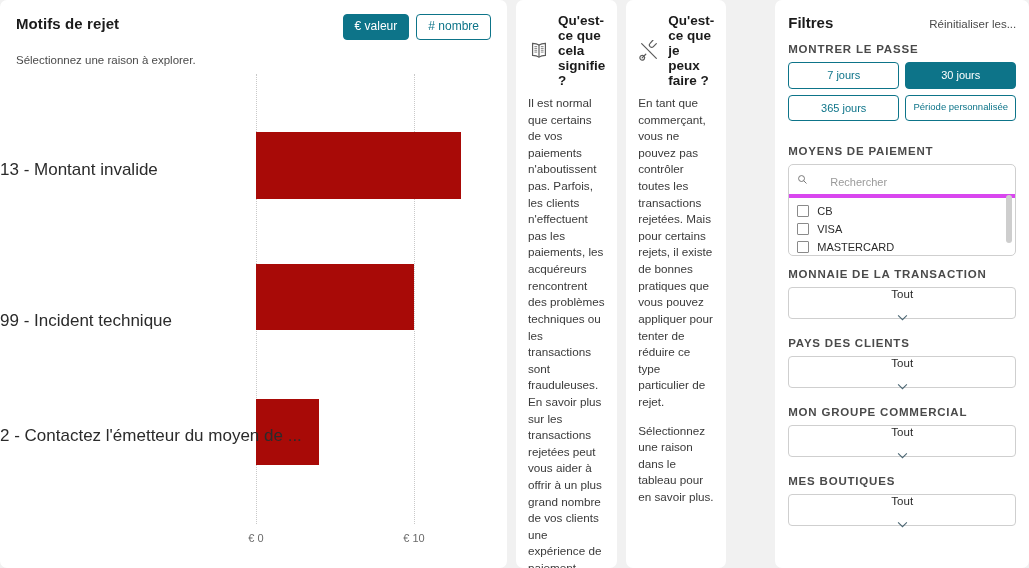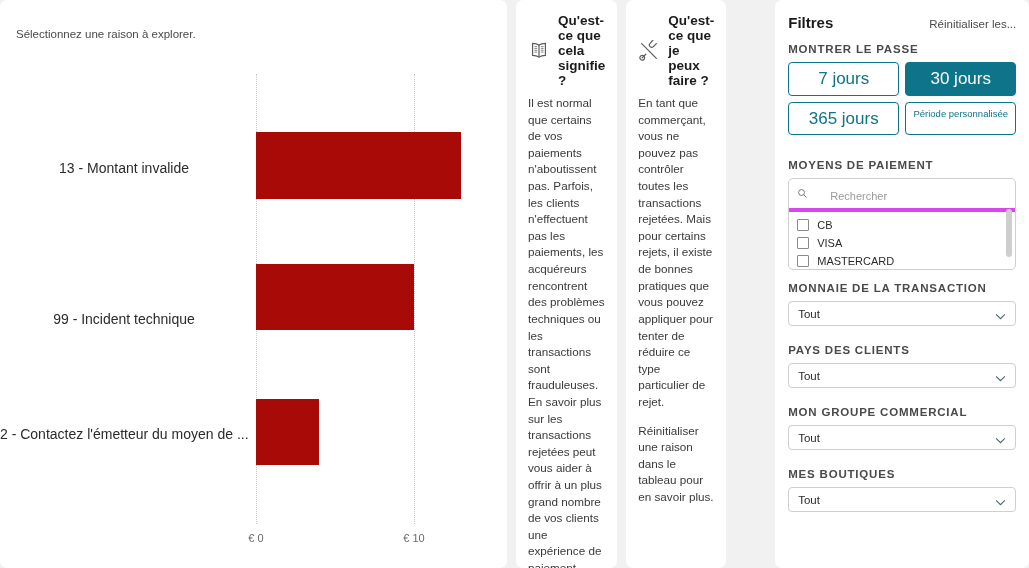--- a/index.html
+++ b/index.html
@@ -24,21 +24,21 @@
   .tgl{
     font-size:12px;padding:5px 11px;border-radius:4px;cursor:pointer;
     border:1px solid #0d7489;background:#fff;color:#0d7489;white-space:nowrap;line-height:1.15;
   }
   .tgl.active{background:#0d7489;color:#fff;border-color:#0d7489;}
   .chart-sub{font-size:11.5px;color:#4a4a4a;margin-top:14px;}
 
   .plot{position:absolute;left:0;top:74px;width:507px;height:494px;}
   .gridline{position:absolute;top:0;width:0;border-left:1px dotted #c9c9c9;}
   .bar{position:absolute;background:#a80a07;}
-  .cat-label{position:absolute;font-size:14px;color:#2b2b2b;text-align:center;white-space:nowrap;}
+  .cat-label{position:absolute;font-size:17px;color:#2b2b2b;text-align:left;white-space:nowrap;}
   .xtick{position:absolute;font-size:11px;color:#6a6a6a;text-align:center;white-space:nowrap;}
 
   
   .middle{width:254px;display:flex;flex-direction:row;gap:9px;padding-top:0;}
   .info-card{padding:13px 12px 14px 12px;}
   .info-head{display:flex;align-items:center;gap:8px;margin-bottom:7px;}
   .info-title{font-size:13.5px;font-weight:bold;color:#1b1b1b;}
   .info-body{font-size:11.7px;line-height:1.42;color:#3a3a3a;}
   .info-body p{margin:0;}
   .info-body p + p{margin-top:12px;}
@@ -49,21 +49,21 @@
   .filters-card{width:254px;height:568px;padding:14px 13px 0 13px;box-sizing:border-box;}
   .filters-head{display:flex;align-items:baseline;justify-content:space-between;}
   .filters-title{font-size:15px;font-weight:bold;color:#1b1b1b;}
   .reset-link{font-size:11.5px;color:#4a4a4a;cursor:pointer;white-space:nowrap;overflow:hidden;}
   .sec-label{
     font-size:11.5px;font-weight:bold;color:#4a4a4a;letter-spacing:.8px;
     margin:12px 0 7px 0;text-transform:uppercase;
   }
   .chip-grid{display:grid;grid-template-columns:1fr 1fr;gap:6px;}
   .chip{
-    font-size:17px;text-align:center;padding:6px 2px;border-radius:4px;cursor:pointer;
+    font-size:11px;text-align:center;padding:6px 2px;border-radius:4px;cursor:pointer;
     border:1px solid #0d7489;background:#fff;color:#0d7489;line-height:1.15;
   }
   .chip.active{background:#0d7489;color:#fff;}
   .chip.small{font-size:9.5px;}
 
   .listbox{
     border:1px solid #cfcfcf;border-radius:5px;background:#fff;
     height:92px;position:relative;overflow:hidden;box-sizing:border-box;
   }
   .search-row{display:flex;align-items:flex-end;gap:20px;padding:6px 8px 5px 8px;border-bottom:4px solid #d946ef;}
@@ -71,34 +71,41 @@
     border:none;outline:none;font-size:11px;color:#555;width:100%;
     font-family:"Liberation Sans",sans-serif;background:transparent;
   }
   .search-row input::placeholder{color:#9a9a9a;}
   .opt-list{padding:4px 8px 0 8px;}
   .opt{display:flex;align-items:center;gap:8px;padding:3px 0;font-size:11px;color:#2b2b2b;cursor:pointer;}
   .cbx{width:10px;height:10px;border:1px solid #8a8a8a;border-radius:1px;background:#fff;flex:0 0 auto;}
   .sbar{position:absolute;right:3px;top:30px;width:6px;height:48px;background:#cecece;border-radius:3px;}
 
   .select{
-    border:1px solid #cfcfcf;border-radius:4px;background:#fff;height:25px;
+    border:1px solid #cfcfcf;border-radius:4px;background:#fff;height:32px;
     display:flex;align-items:center;justify-content:space-between;
-    padding:0 9px;font-size:11.5px;color:#2b2b2b;cursor:pointer;box-sizing:border-box;
+    padding:0 9px;font-size:11.5px;color:#2b2b2b;cursor:pointer;box-sizing:border-box;flex-direction:column;
   }
   .chev{width:11px;height:7px;flex:0 0 auto;}
 </style>
 </head>
 <body>
 
 <div class="app">
 
   <div class="left">
     <div class="card chart-card">
 
+      <div class="chart-head">
+        <div class="chart-title">Motifs de rejet</div>
+        <div class="btn-group">
+          <div class="tgl active">€ valeur</div>
+          <div class="tgl"># nombre</div>
+        </div>
+      </div>
 
       <div class="chart-sub">Sélectionnez une raison à explorer.</div>
 
       <div class="plot">
 
         <div class="gridline" style="left:256px;height:450px;"></div>
         <div class="gridline" style="left:414px;height:450px;"></div>
 
         <div class="bar" style="left: 256px; top: 58px; width: 205.4px; height: 67px; background: rgb(168, 10, 7);"></div>
         <div class="bar" style="left: 256px; top: 190px; width: 158px; height: 66px; background: rgb(168, 10, 7);"></div>
@@ -139,21 +146,21 @@
           <svg viewBox="0 0 24 24" width="22" height="22" fill="none" stroke="#5b5b5b" stroke-width="1.3" stroke-linecap="round" stroke-linejoin="round">
             <path d="M4 4l9 9M20 4l-3.2 3.2a2.6 2.6 0 01-3.6 0 2.6 2.6 0 010-3.6L16.4 0"></path>
             <path d="M13.5 13.5L20 20M4.5 19.5l4-4"></path>
             <path d="M3.2 17.2a2.6 2.6 0 103.6 3.6 2.6 2.6 0 00-3.6-3.6z"></path>
           </svg>
         </span>
         <span class="info-title">Qu'est-ce que je peux faire ?</span>
       </div>
       <div class="info-body">
         <p>En tant que commerçant, vous ne pouvez pas contrôler toutes les transactions rejetées. Mais pour certains rejets, il existe de bonnes pratiques que vous pouvez appliquer pour tenter de réduire ce type particulier de rejet.</p>
-        <p>Réinitialiser une raison dans le tableau pour en savoir plus.</p>
+        <p>Sélectionnez une raison dans le tableau pour en savoir plus.</p>
       </div>
     </div>
 
   </div>
 
   <div class="right">
     <div class="card filters-card">
 
       <div class="filters-head">
         <span class="filters-title">Filtres</span>

